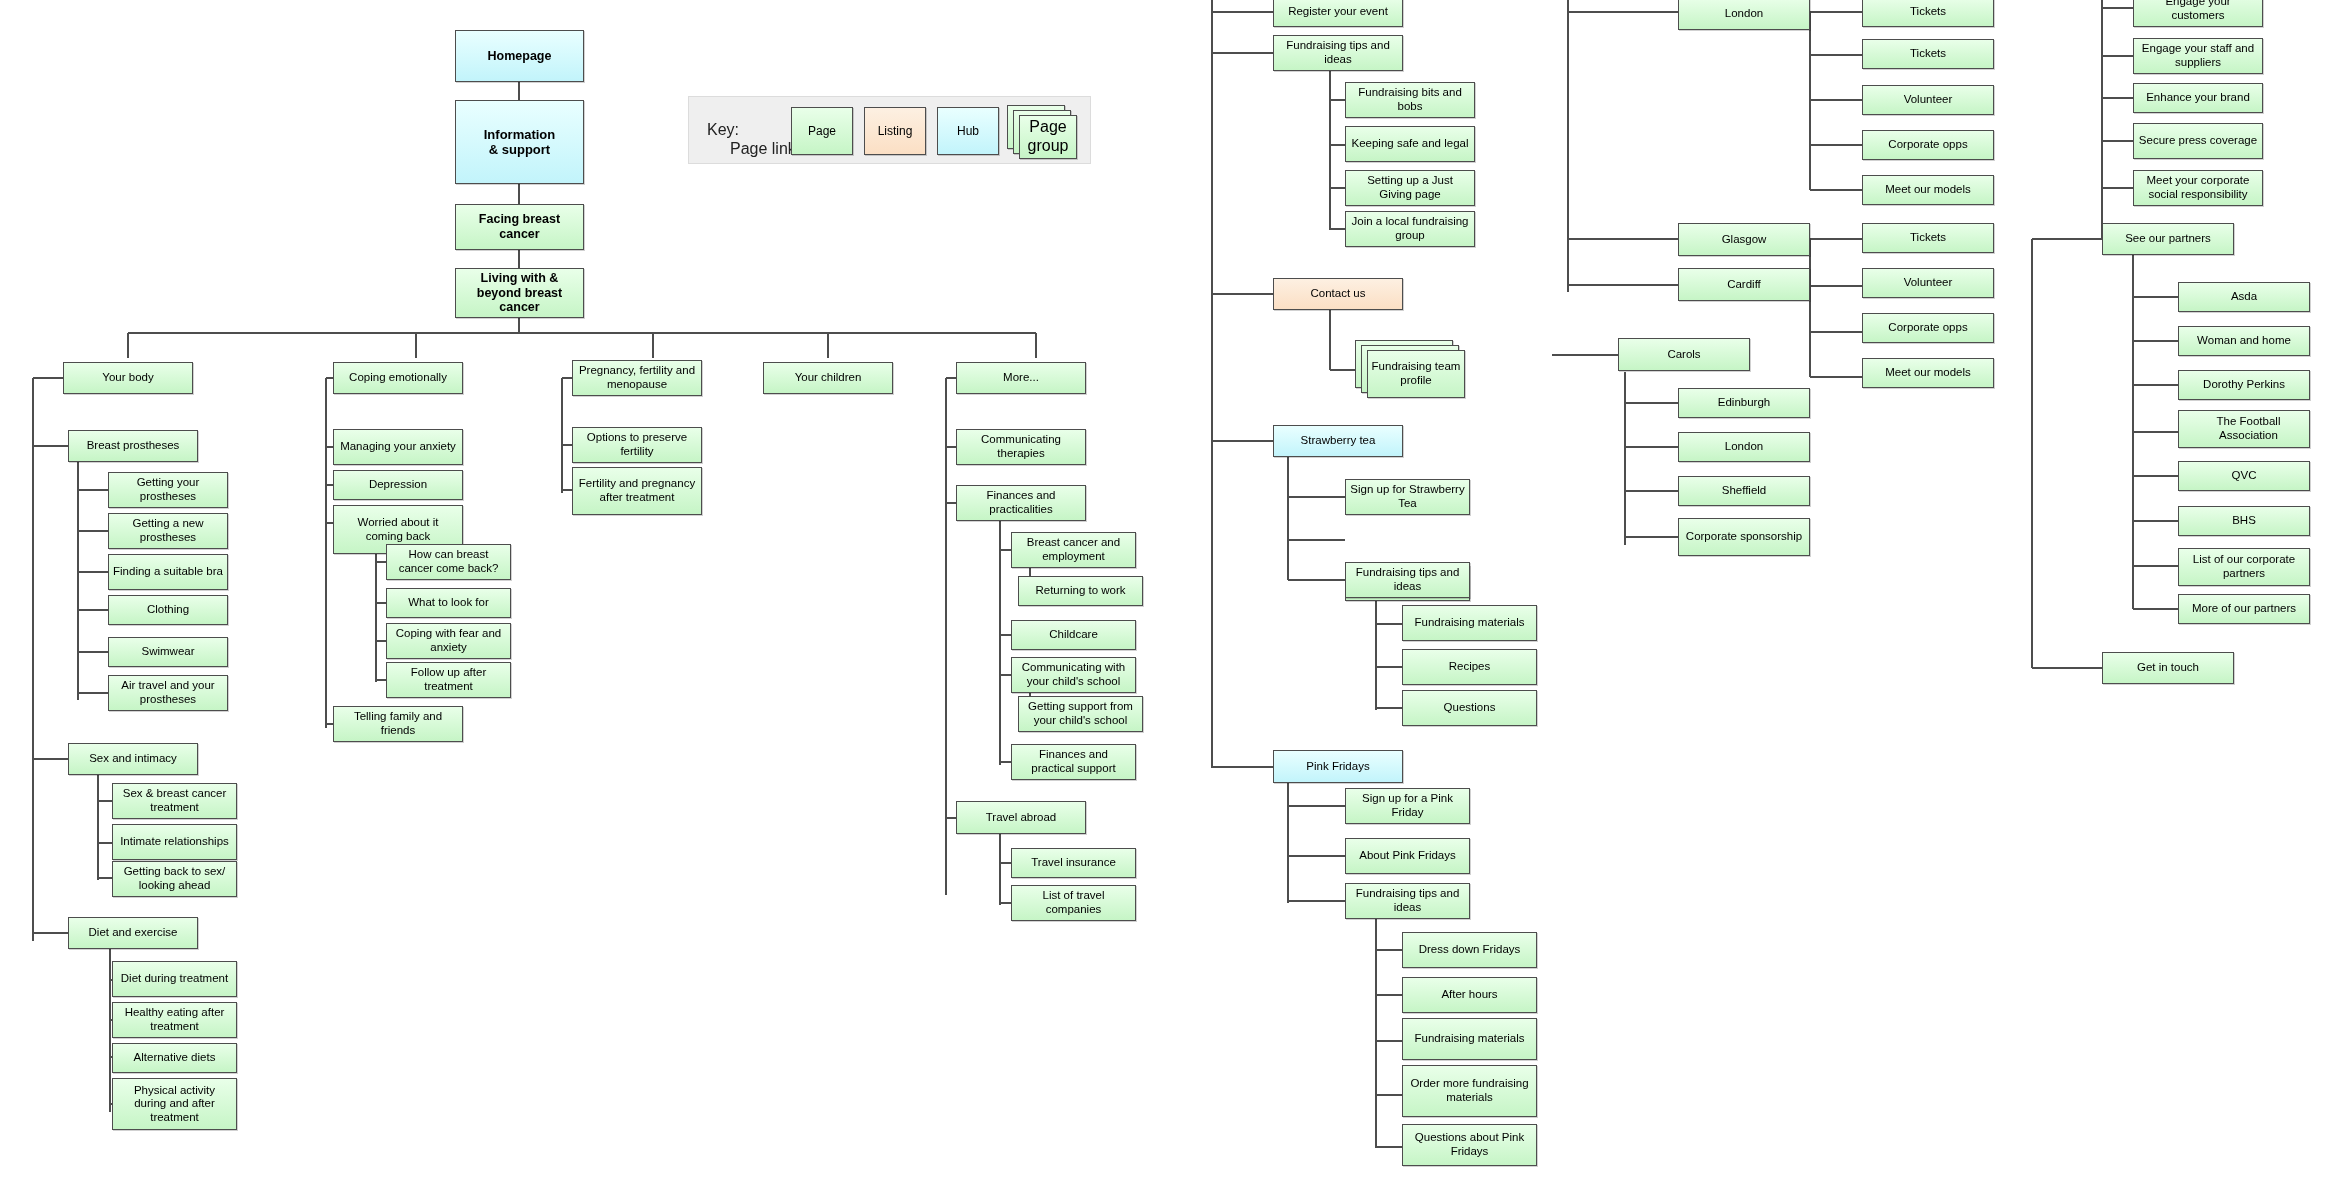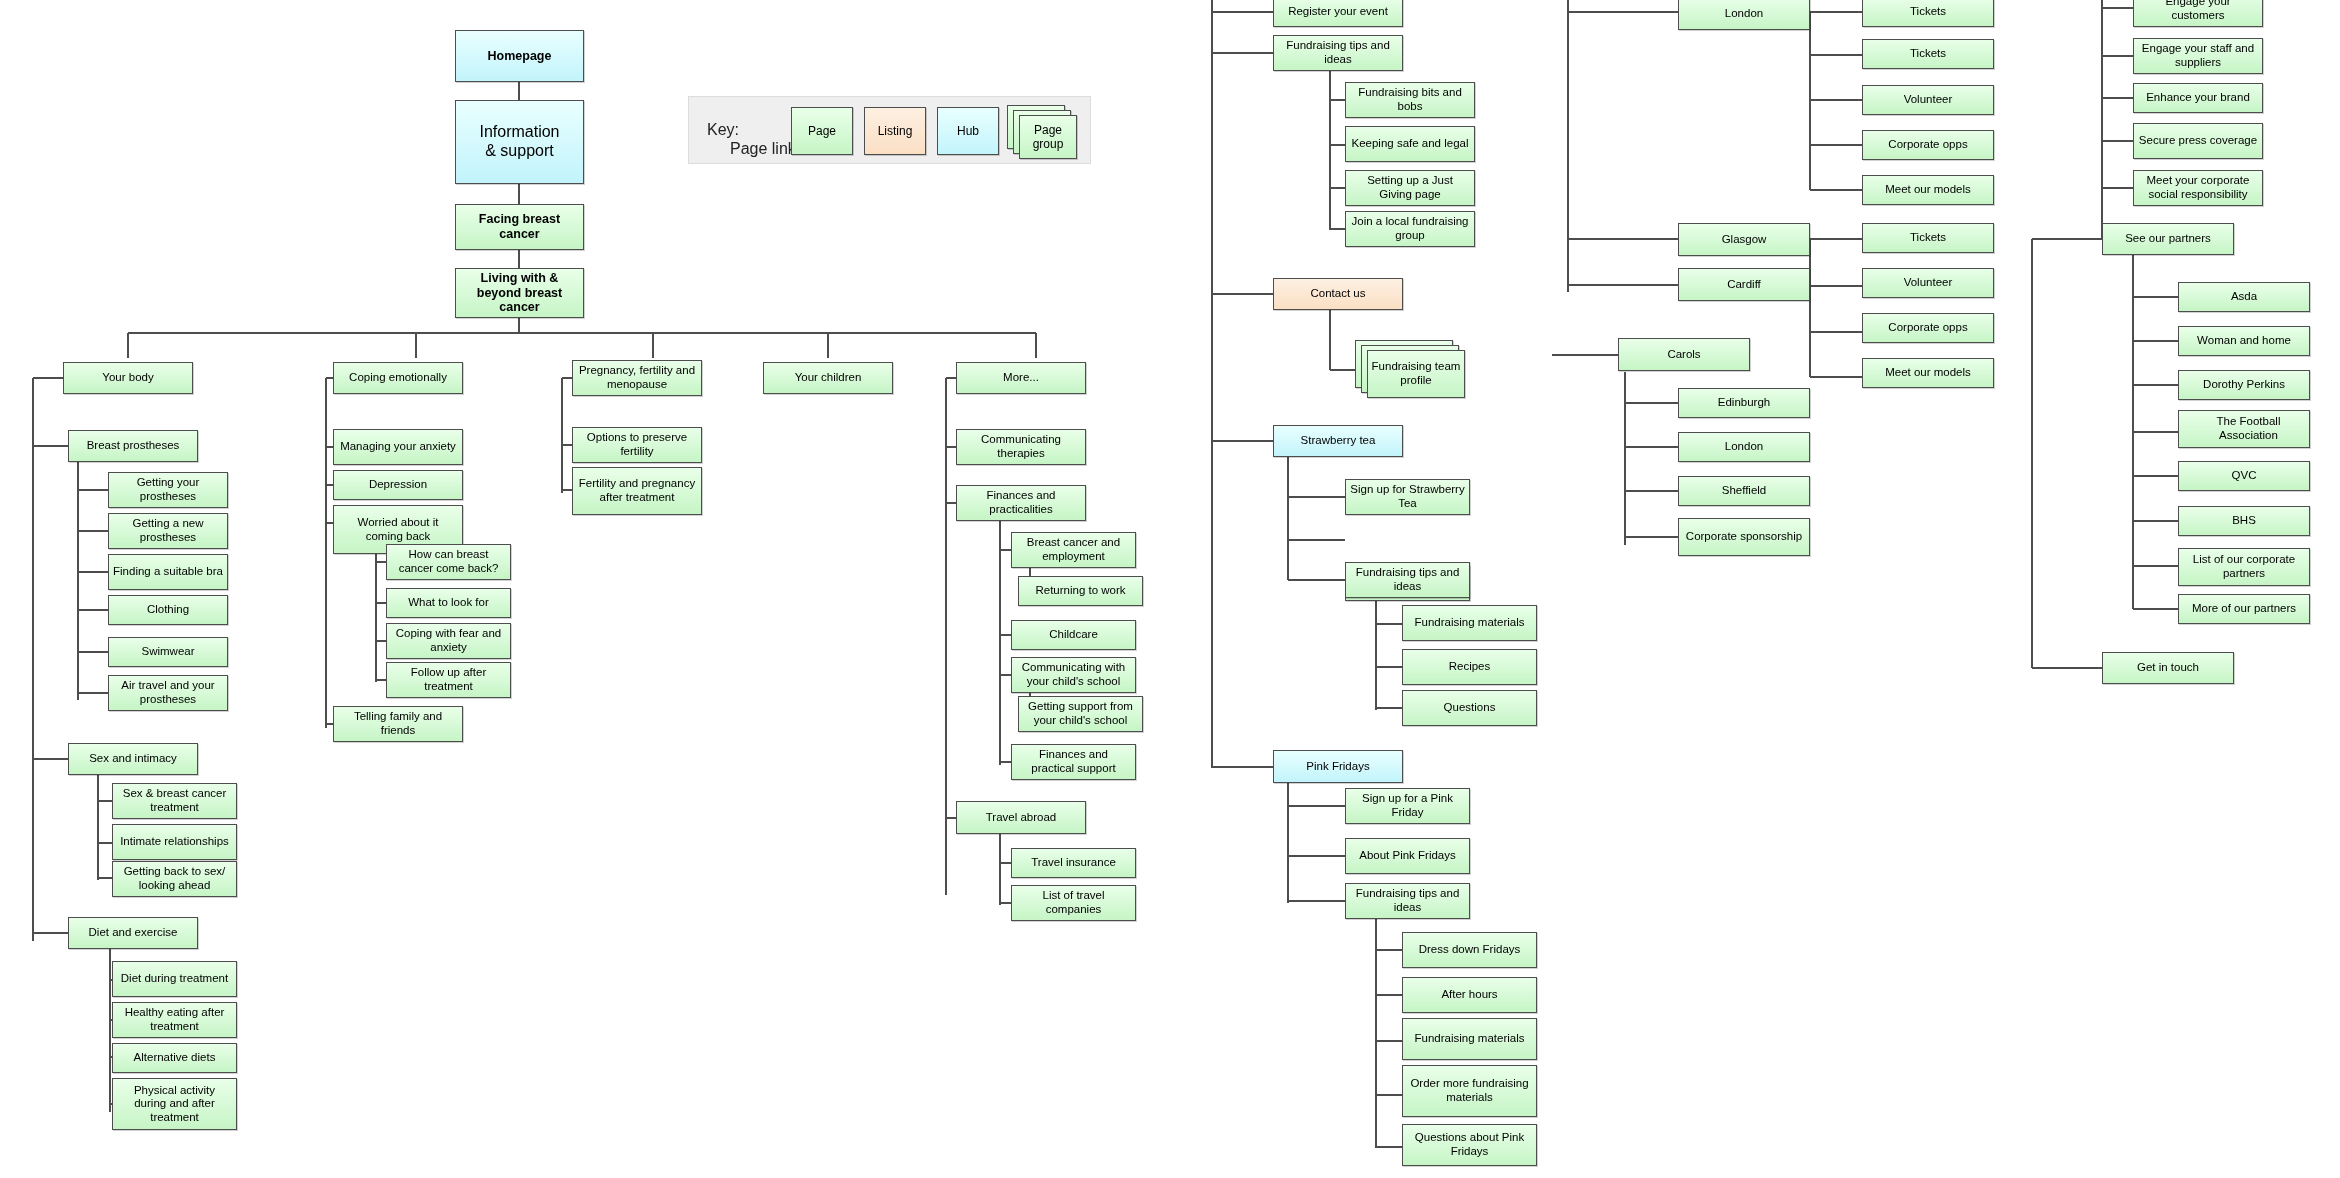--- a/index.html
+++ b/index.html
@@ -39,21 +39,21 @@
     z-index:3;
   }
   .node.hub{
     background:#ccffff;
     background-image:linear-gradient(to bottom,#e9ffff,#c2f4fb);
   }
   .node.listing{
     background:#fde7d0;
     background-image:linear-gradient(to bottom,#fdf0e2,#fbdfc4);
   }
-  .node.big{ font-size:16px; font-weight:normal; }
+  .node.big{ font-size:13px; font-weight:bold; }
   .node.bold{ font-weight:bold; font-size:12.5px; }
 
   
   .stack{ position:absolute; z-index:3; }
   .stack .sheet{
     position:absolute;
     box-sizing:border-box;
     border:1px solid #4d4d4d;
     background-image:linear-gradient(to bottom,#e9ffe9,#c6f5c6);
     box-shadow:1px 1px 0 rgba(0,0,0,0.18);
@@ -256,21 +256,21 @@
 
     <div class="node" style="left:102px;top:10px;width:62px;height:48px;font-size:12px;">Page</div>
 
     <div class="node listing" style="left:175px;top:10px;width:62px;height:48px;font-size:12px;">Listing</div>
 
     <div class="node hub" style="left:248px;top:10px;width:62px;height:48px;font-size:12px;">Hub</div>
 
     <div class="stack" style="left:318px;top:8px;width:74px;height:56px;">
       <div class="sheet s1" style="width:58px;height:44px;"></div>
       <div class="sheet s2" style="width:58px;height:44px;"></div>
-      <div class="sheet s3" style="width:58px;height:44px;font-size:12px;">Page group</div>
+      <div class="sheet s3" style="width:58px;height:44px;font-size:16px;">Page group</div>
     </div>
   </div>
 
   <div class="node hub bold" style="left:455px;top:30px;width:129px;height:52px;">Homepage</div>
 
   <div class="node hub big" style="left:455px;top:100px;width:129px;height:84px;">
     <span style="white-space:pre-line;">Information
 &amp; support</span>
   </div>
 

